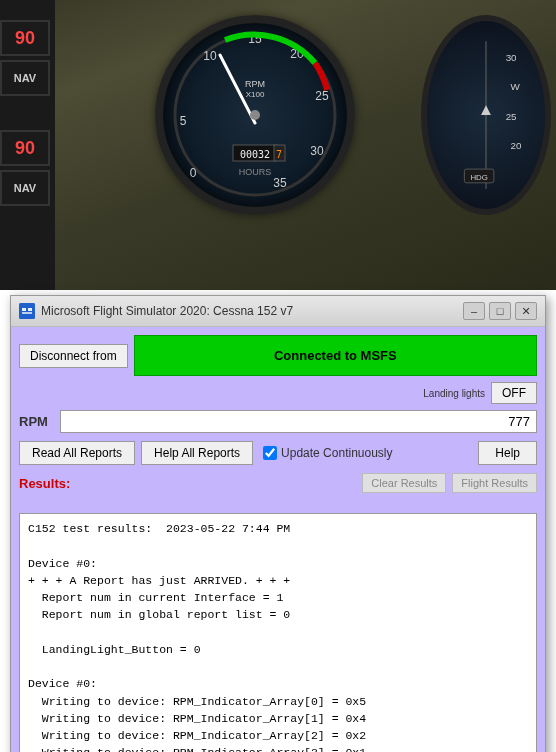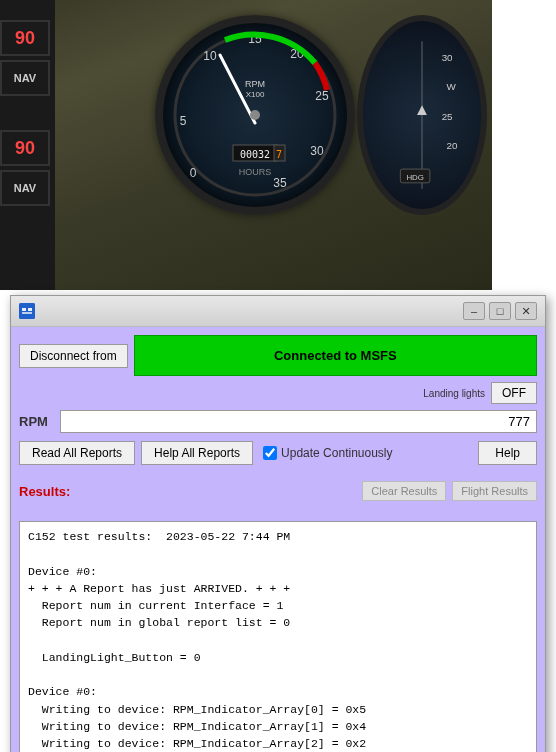--- a/index.html
+++ b/index.html
@@ -9,21 +9,21 @@
       overflow: hidden;
       font-family: 'Segoe UI', Tahoma, sans-serif;
       font-size: 13px;
       position: relative;
     }
 
     
     .cockpit-bg {
       position: absolute;
       top: 0; left: 0;
-      width: 492px;
+      width: 556px;
       height: 290px;
       background: linear-gradient(135deg, #2a2a2a 0%, #3d3d2a 30%, #4a4a3a 50%, #2a2a1a 100%);
       overflow: hidden;
     }
 
     
     .nav-btn {
       position: absolute;
       left: 0;
       width: 50px;
@@ -220,21 +220,21 @@
       padding: 3px 6px;
       font-size: 13px;
       text-align: right;
     }
 
     
     .row-buttons {
       display: flex;
       align-items: center;
       gap: 6px;
-      margin-bottom: 16px;
+      margin-bottom: 8px;
     }
 
     .btn-action {
       padding: 4px 12px;
       background: #f0f0f0;
       border: 1px solid #999;
       cursor: pointer;
       font-size: 12px;
     }
 
@@ -424,20 +424,21 @@
   <div class="dialog-titlebar">
     <div class="dialog-title-left">
       <div class="app-icon">
         <svg width="16" height="16" viewBox="0 0 16 16">
           <rect width="16" height="16" rx="2" fill="#2060cc"></rect>
           <rect x="3" y="5" width="4" height="3" fill="#fff" opacity="0.9"></rect>
           <rect x="9" y="5" width="4" height="3" fill="#fff" opacity="0.9"></rect>
           <rect x="3" y="9" width="10" height="2" fill="#fff" opacity="0.7"></rect>
         </svg>
       </div>
+      <span class="dialog-title-text">Microsoft Flight Simulator 2020: Cessna 152 v7</span>
     </div>
     <div class="titlebar-controls">
       <div class="titlebar-btn">–</div>
       <div class="titlebar-btn">□</div>
       <div class="titlebar-btn close-btn">✕</div>
     </div>
   </div>
 
   <div class="dialog-body">
 

